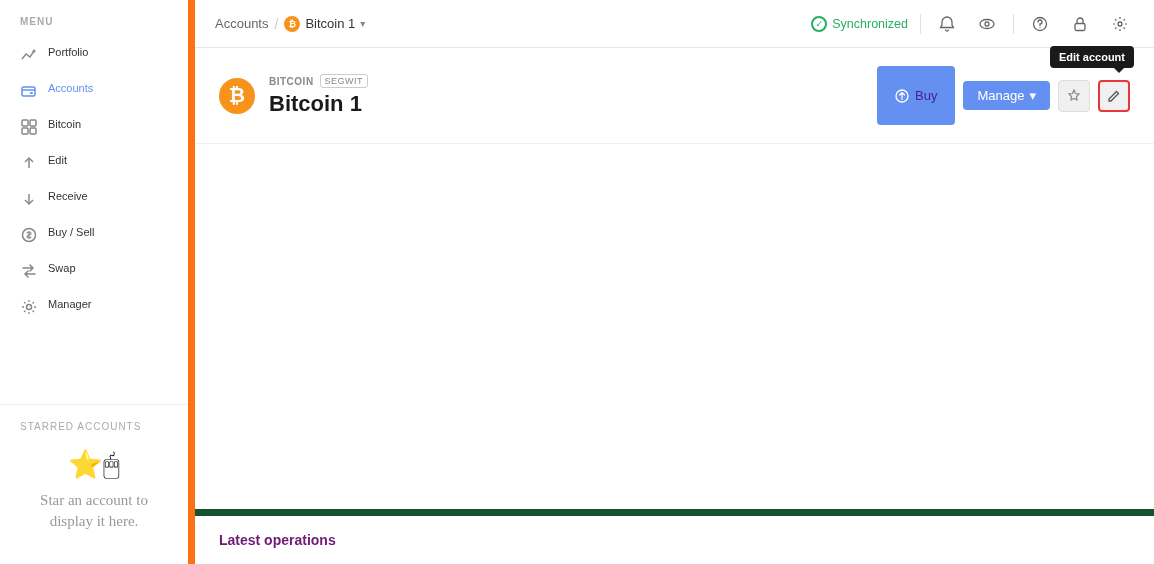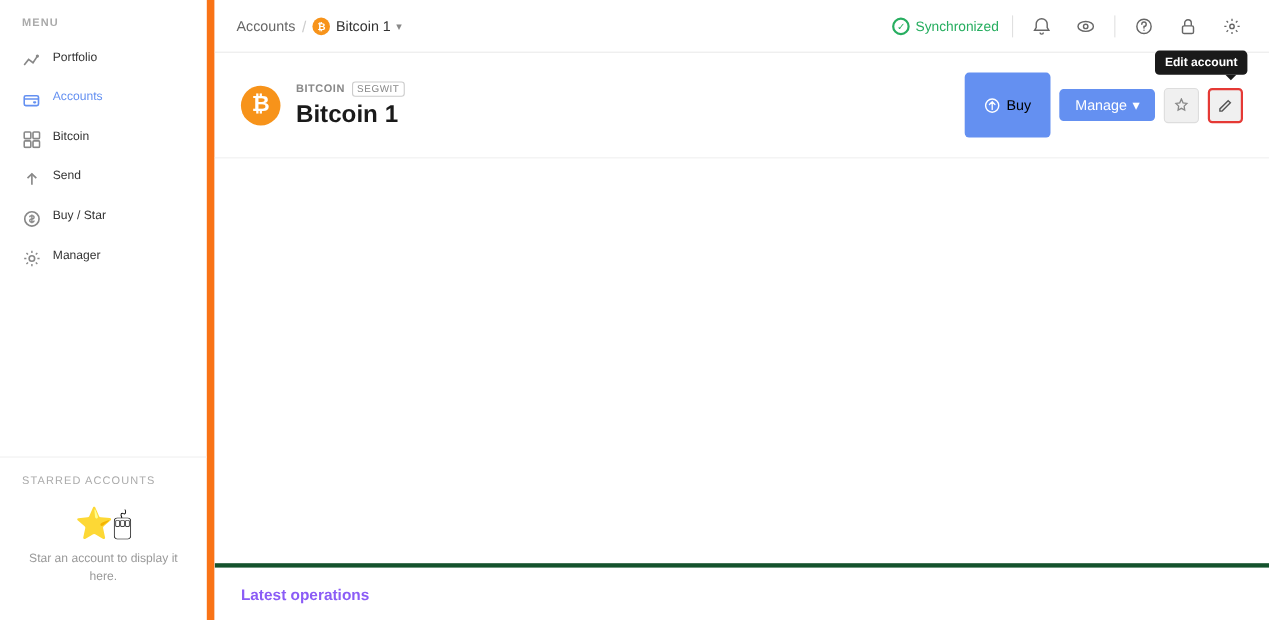--- a/index.html
+++ b/index.html
@@ -61,23 +61,24 @@
       display: flex;
       flex-direction: column;
       align-items: center;
       gap: 8px;
       text-align: center;
     }
     .star-icon-large {
       font-size: 28px;
     }
     .starred-empty-text {
-      font-size: 11px;
+      font-size: 15px;
       color: #999;
       line-height: 1.4;
+      font-family: Liberation Serif, serif;
     }
 
     
     .main {
       flex: 1;
       display: flex;
       flex-direction: column;
       height: 100%;
       overflow: hidden;
     }
@@ -225,21 +226,21 @@
       color: #1a1a1a;
     }
     .account-actions {
       display: flex;
       align-items: center;
       gap: 8px;
       position: relative;
     }
     .btn-buy {
       background: #6490f1;
-      color: #000000;
+      color: #4c1d95;
       border: none;
       border-radius: 4px;
       padding: 22px 18px;
       font-size: 13px;
       cursor: pointer;
       display: flex;
       align-items: center;
       gap: 6px;
     }
     .btn-manage {
@@ -317,25 +318,25 @@
       flex-direction: column;
       overflow: hidden;
     }
     .content-empty {
       flex: 1;
       background: #fff;
       margin: 0;
     }
     .latest-operations {
       background: #fff;
-      border-top: 4px solid #14532d;
+      border-top: 7px solid #14532d;
       padding: 16px 24px;
       font-size: 14px;
       font-weight: 600;
-      color: #8b5cf6;
+      color: #701a75;
     }
   </style>
 </head>
 <body>
 
 <div class="sidebar">
   <div class="menu-label">MENU</div>
 
   <div class="sidebar-item">
     <span class="sidebar-icon">
@@ -370,34 +371,52 @@
     <span>Bitcoin</span>
   </div>
 
   <div class="sidebar-item">
     <span class="sidebar-icon">
       <svg width="16" height="16" viewBox="0 0 16 16" fill="none">
         <line x1="8" y1="13" x2="8" y2="3" stroke="#888" stroke-width="1.5"></line>
         <polyline points="4,7 8,3 12,7" stroke="#888" stroke-width="1.5" fill="none"></polyline>
       </svg>
     </span>
-    <span>Send</span>
-  </div>
-
+    <span>Edit</span>
+  </div>
+
+  <div class="sidebar-item">
+    <span class="sidebar-icon">
+      <svg width="16" height="16" viewBox="0 0 16 16" fill="none">
+        <line x1="8" y1="3" x2="8" y2="13" stroke="#888" stroke-width="1.5"></line>
+        <polyline points="4,9 8,13 12,9" stroke="#888" stroke-width="1.5" fill="none"></polyline>
+      </svg>
+    </span>
+    <span>Receive</span>
+  </div>
 
   <div class="sidebar-item">
     <span class="sidebar-icon">
       <svg width="16" height="16" viewBox="0 0 16 16" fill="none">
         <circle cx="8" cy="8" r="6.5" stroke="#888" stroke-width="1.5"></circle>
         <path d="M8 4v8M6 6.5c0-1 .9-1.5 2-1.5s2 .5 2 1.5-1 1.5-2 1.5-2 .5-2 1.5 1 1.5 2 1.5 2-.5 2-1.5" stroke="#888" stroke-width="1.2"></path>
       </svg>
     </span>
-    <span>Buy / Star</span>
-  </div>
-
+    <span>Buy / Sell</span>
+  </div>
+
+  <div class="sidebar-item">
+    <span class="sidebar-icon">
+      <svg width="16" height="16" viewBox="0 0 16 16" fill="none">
+        <path d="M2 5h10M9 2l3 3-3 3" stroke="#888" stroke-width="1.5" stroke-linecap="round" fill="none"></path>
+        <path d="M14 11H4M7 8l-3 3 3 3" stroke="#888" stroke-width="1.5" stroke-linecap="round" fill="none"></path>
+      </svg>
+    </span>
+    <span>Swap</span>
+  </div>
 
   <div class="sidebar-item">
     <span class="sidebar-icon">
       <svg width="16" height="16" viewBox="0 0 16 16" fill="none">
         <circle cx="8" cy="8" r="2.5" stroke="#888" stroke-width="1.5"></circle>
         <path d="M8 1v2M8 13v2M1 8h2M13 8h2M3.05 3.05l1.41 1.41M11.54 11.54l1.41 1.41M3.05 12.95l1.41-1.41M11.54 4.46l1.41-1.41" stroke="#888" stroke-width="1.3"></path>
       </svg>
     </span>
     <span>Manager</span>
   </div>

